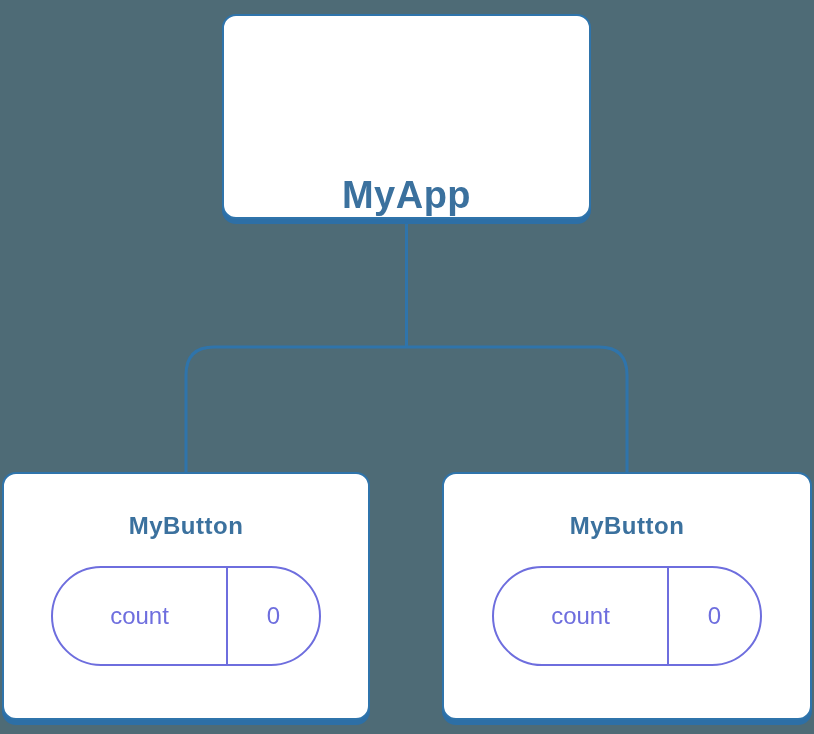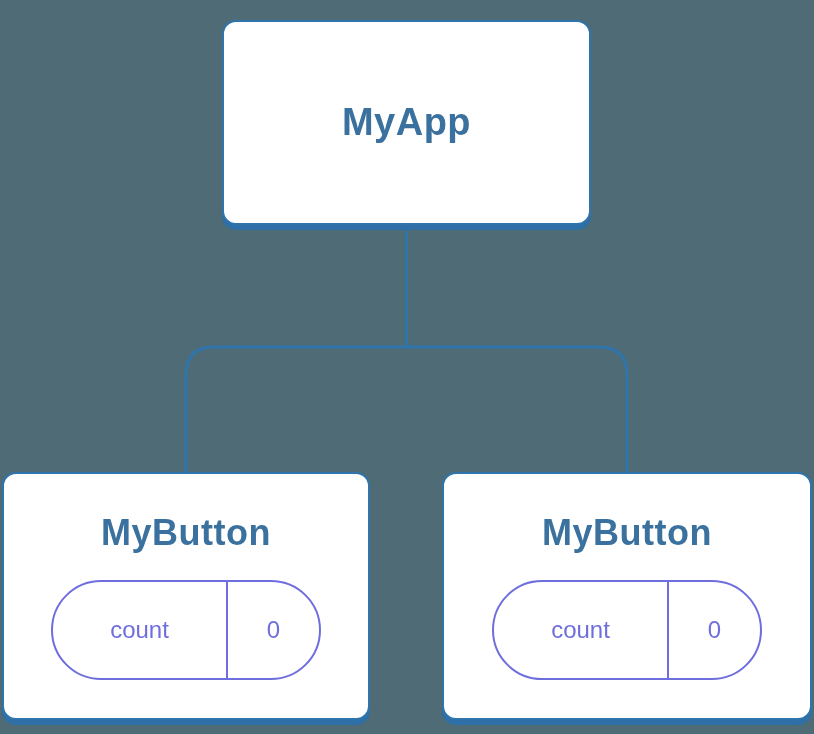--- a/index.html
+++ b/index.html
@@ -30,32 +30,32 @@
   .card {
     position: absolute;
     box-sizing: border-box;
     background: var(--card_bg, #FFFFFF);
     border: 2px solid var(--card_border, #2F74AB);
     border-radius: 14px;
     box-shadow: 0 5px 0 var(--card_shadow, #2D6FA6);
   }
   .card-root {
     left: 222px;
-    top: 20px;
+    top: 14px;
     width: 369px;
     height: 205px;
     display: flex;
-    align-items: center;
+    align-items: flex-end;
     justify-content: center;
   }
   .card-root .node-title {
     font-size: 38px;
   }
   .node-title {
-    font-size: 36px;
+    font-size: 24px;
     font-weight: 600;
     color: var(--title_text, #3B719E);
     letter-spacing: 0.5px;
   }
   .card-child {
     top: 472px;
     width: 368px;
     height: 248px;
     display: flex;
     flex-direction: column;

